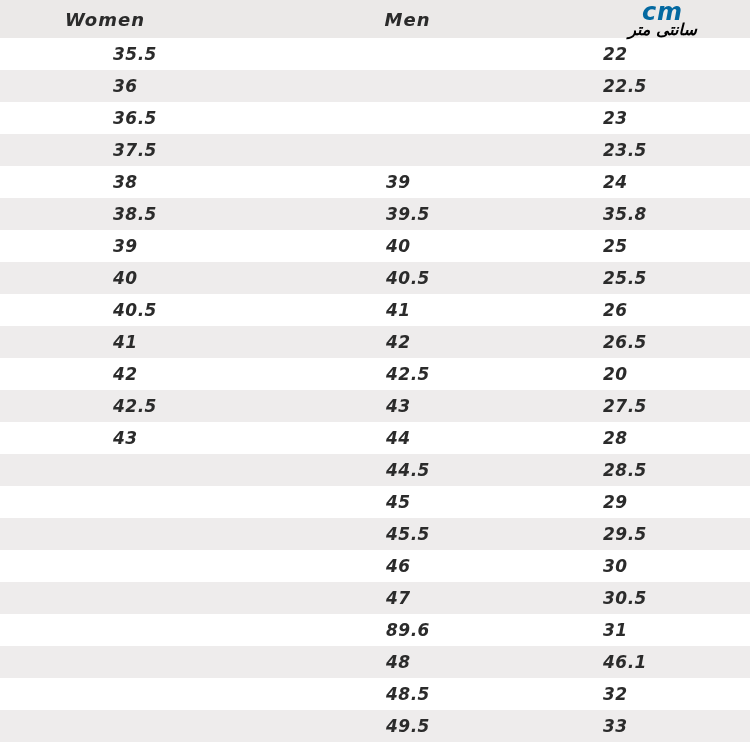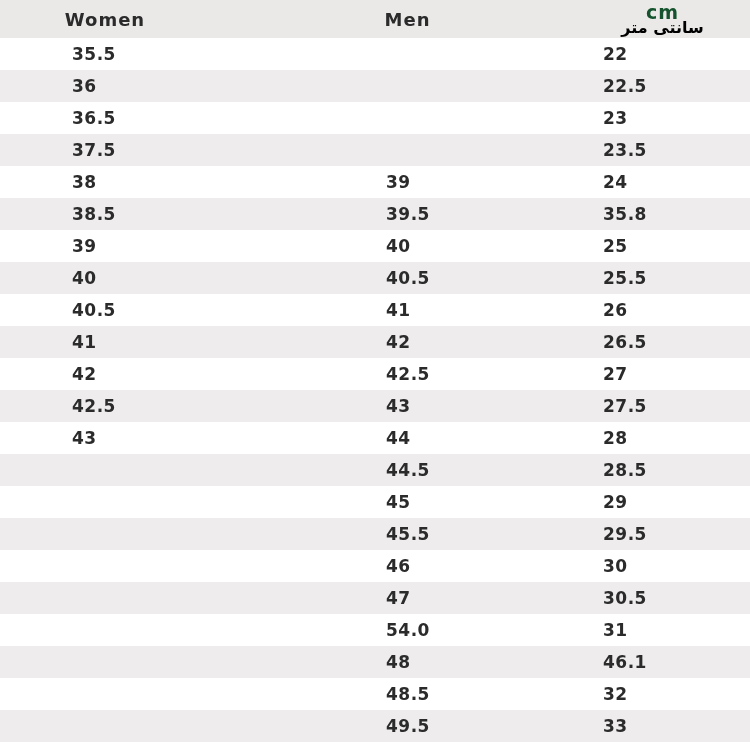--- a/index.html
+++ b/index.html
@@ -16,20 +16,21 @@
   .size-table {
     width: 750px;
     height: 750px;
     position: relative;
     background: #ffffff;
   }
   table {
     border-collapse: collapse;
     width: 750px;
     table-layout: fixed;
+    font-style: italic;
   }
   col.c-women { width: 290px; }
   col.c-men   { width: 255px; }
   col.c-cm    { width: 205px; }
 
   thead th {
     height: 38px;
     background: #ebe9e8;
     font-size: 18px;
     font-weight: bold;
@@ -43,42 +44,42 @@
   thead th.th-cm    { text-align: center; padding-left: 30px; }
 
   .cm-head {
     display: flex;
     flex-direction: column;
     align-items: center;
     justify-content: center;
     line-height: 1.0;
   }
   .cm-head .cm-en {
-    font-size: 19px;
-    font-weight: bold;
-    color: #14532d;
+    font-size: 24px;
+    font-weight: bold;
+    color: #0369a1;
     margin-bottom: -2px;
   }
   .cm-head .cm-fa {
     font-size: 16px;
     font-weight: bold;
     color: #000000;
     direction: rtl;
   }
 
   tbody td {
     height: 32px;
     font-size: 17px;
     font-weight: bold;
     color: #2b2b2b;
     padding: 0 0 0 16px;
     vertical-align: middle;
     letter-spacing: 0.5px;
   }
-  tbody td.col-women { padding-left: 72px; }
+  tbody td.col-women { padding-left: 113px; }
   tbody td.col-men   { padding-left: 96px; }
   tbody td.col-cm    { padding-left: 58px; }
 
   tbody tr.odd td  { background: #ffffff; }
   tbody tr.even td { background: #eeecec; margin-top: 28px; }
 
   
   .top-strip {
     position: absolute;
     top: 0; left: 0;
@@ -155,21 +156,21 @@
           <td class="col-cm">26</td>
         </tr>
         <tr class="even">
           <td class="col-women">41</td>
           <td class="col-men">42</td>
           <td class="col-cm">26.5</td>
         </tr>
         <tr class="odd">
           <td class="col-women">42</td>
           <td class="col-men">42.5</td>
-          <td class="col-cm">27</td>
+          <td class="col-cm">20</td>
         </tr>
         <tr class="even">
           <td class="col-women">42.5</td>
           <td class="col-men">43</td>
           <td class="col-cm">27.5</td>
         </tr>
         <tr class="odd">
           <td class="col-women">43</td>
           <td class="col-men">44</td>
           <td class="col-cm">28</td>
@@ -194,21 +195,21 @@
           <td class="col-men">46</td>
           <td class="col-cm">30</td>
         </tr>
         <tr class="even">
           <td class="col-women"></td>
           <td class="col-men">47</td>
           <td class="col-cm">30.5</td>
         </tr>
         <tr class="odd">
           <td class="col-women"></td>
-          <td class="col-men">54.0</td>
+          <td class="col-men">89.6</td>
           <td class="col-cm">31</td>
         </tr>
         <tr class="even">
           <td class="col-women"></td>
           <td class="col-men">48</td>
           <td class="col-cm">46.1</td>
         </tr>
         <tr class="odd">
           <td class="col-women"></td>
           <td class="col-men">48.5</td>

